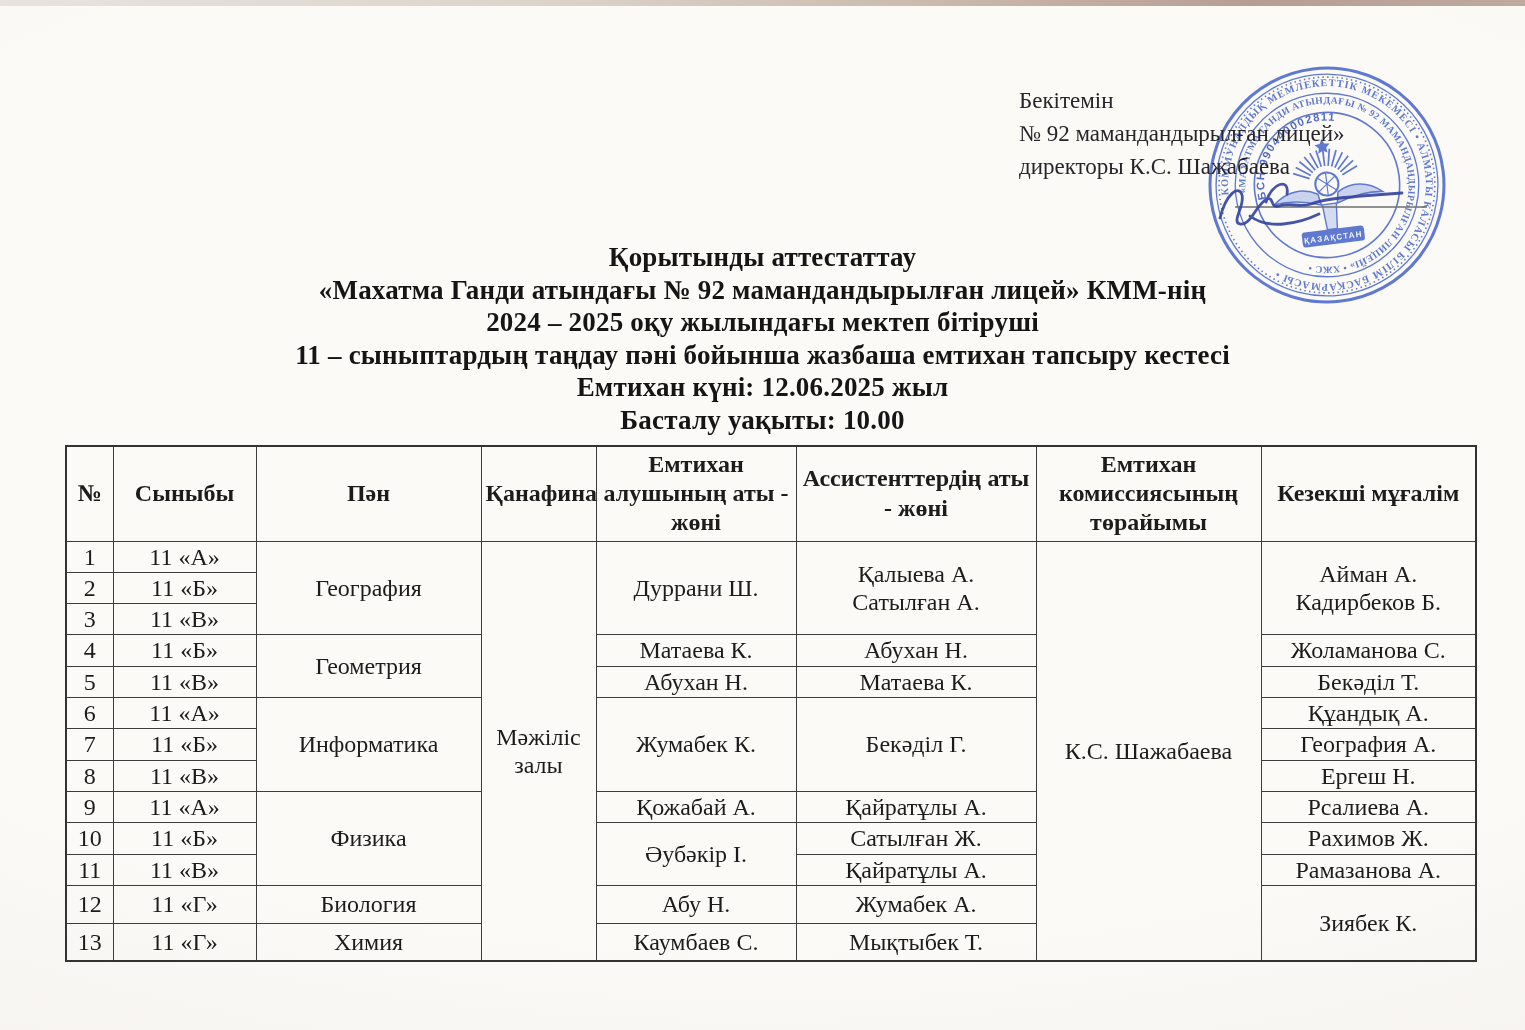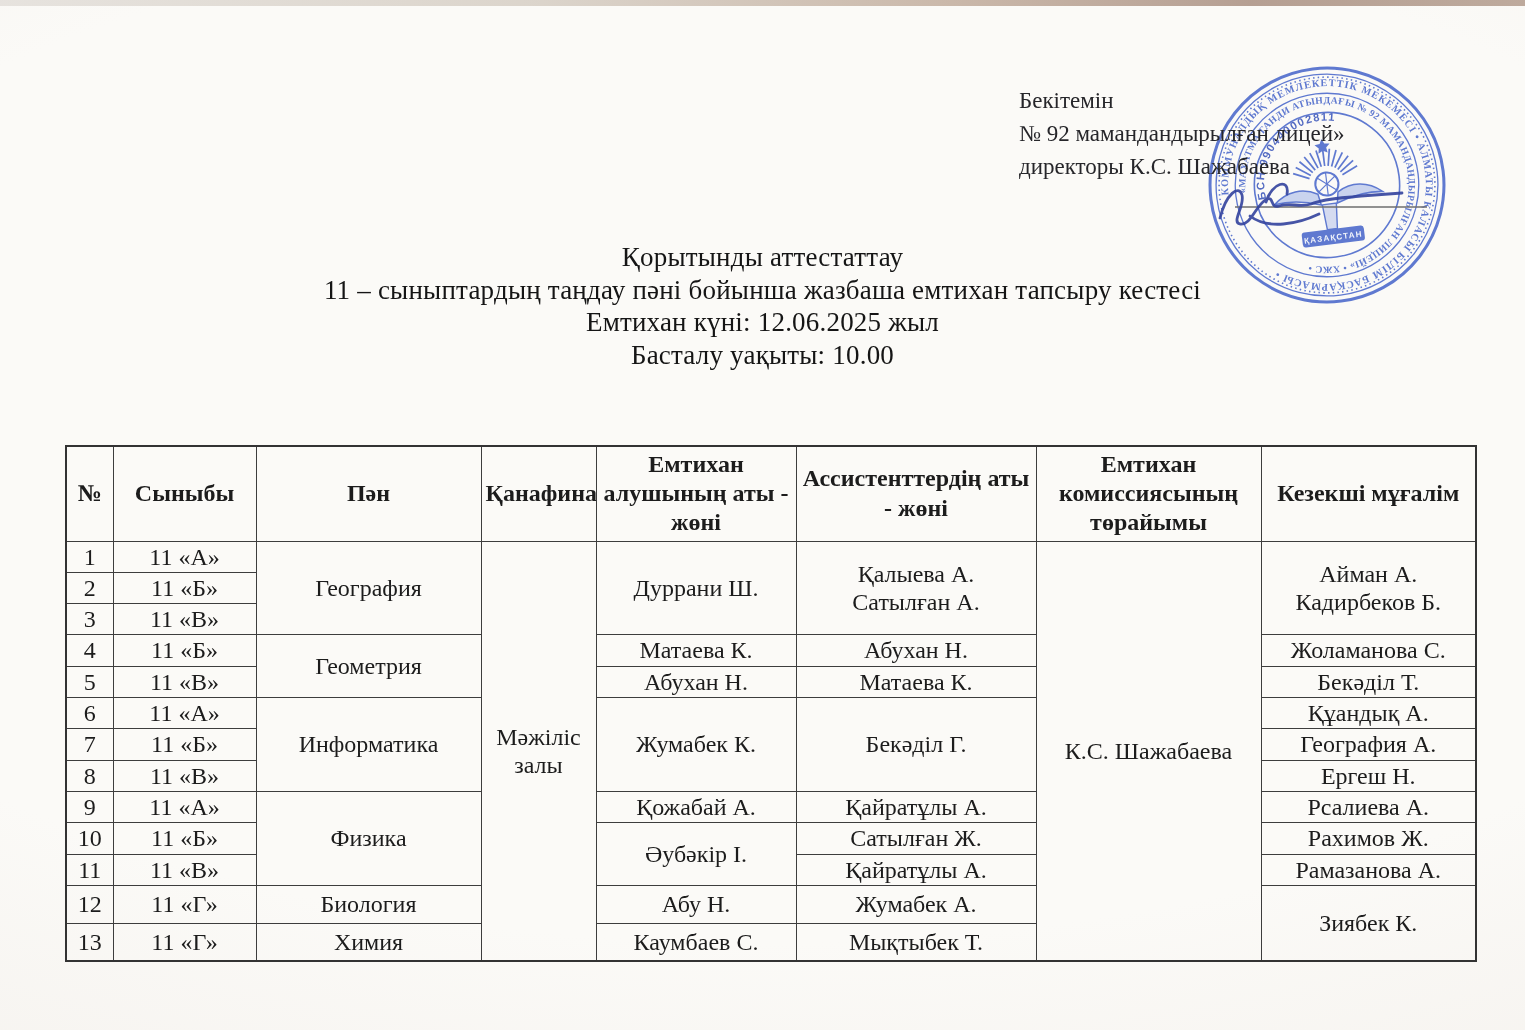--- a/index.html
+++ b/index.html
@@ -34,21 +34,21 @@
   .signature{
     position:absolute;left:1206px;top:162px;width:215px;height:80px;z-index:4;
   }
   .sig-line{
     position:absolute;left:1235px;top:206px;width:192px;height:2px;
     background:#6e6e6e;opacity:.75;z-index:3;
   }
   
   .title-block{
     position:absolute;left:0;top:241px;width:1525px;
-    text-align:center;font-weight:normal;font-size:27px;line-height:32.5px;
+    text-align:center;font-weight:bold;font-size:27px;line-height:32.5px;
     color:#151515;letter-spacing:.2px;
   }
   
   table.schedule{
     position:absolute;left:65px;top:445px;width:1410px;
     border-collapse:collapse;table-layout:fixed;
     font-size:24px;color:#1c1c1c;
   }
   table.schedule th,table.schedule td{
     border:1.6px solid #3d3d3d;
@@ -140,20 +140,22 @@
     <g fill="none" stroke="#33439e" stroke-width="2.8" stroke-linecap="round" opacity=".9">
       <path d="M14 56 C 20 32 33 22 36 33 C 39 44 25 60 34 62 C 45 64 50 42 61 37 C 68 34 64 47 73 44 C 85 40 94 46 105 42 C 120 36 138 36 155 34 L 196 31"></path>
       <path d="M44 54 C 62 68 92 62 113 52"></path>
       <path d="M60 40 C 66 20 84 16 81 32"></path>
     </g>
   </svg>
   <div class="sig-line"></div>
 
   <div class="title-block">
     <div>Қорытынды аттестаттау</div>
+    <div>«Махатма Ганди атындағы № 92 мамандандырылған лицей» КММ-нің</div>
+    <div>2024 – 2025 оқу жылындағы мектеп бітіруші</div>
     <div>11 – сыныптардың таңдау пәні бойынша жазбаша емтихан тапсыру кестесі</div>
     <div>Емтихан күні: 12.06.2025 жыл</div>
     <div>Басталу уақыты: 10.00</div>
   </div>
 
   <table class="schedule">
     <colgroup>
       <col class="c1">
         <col class="c2">
         <col class="c3">

